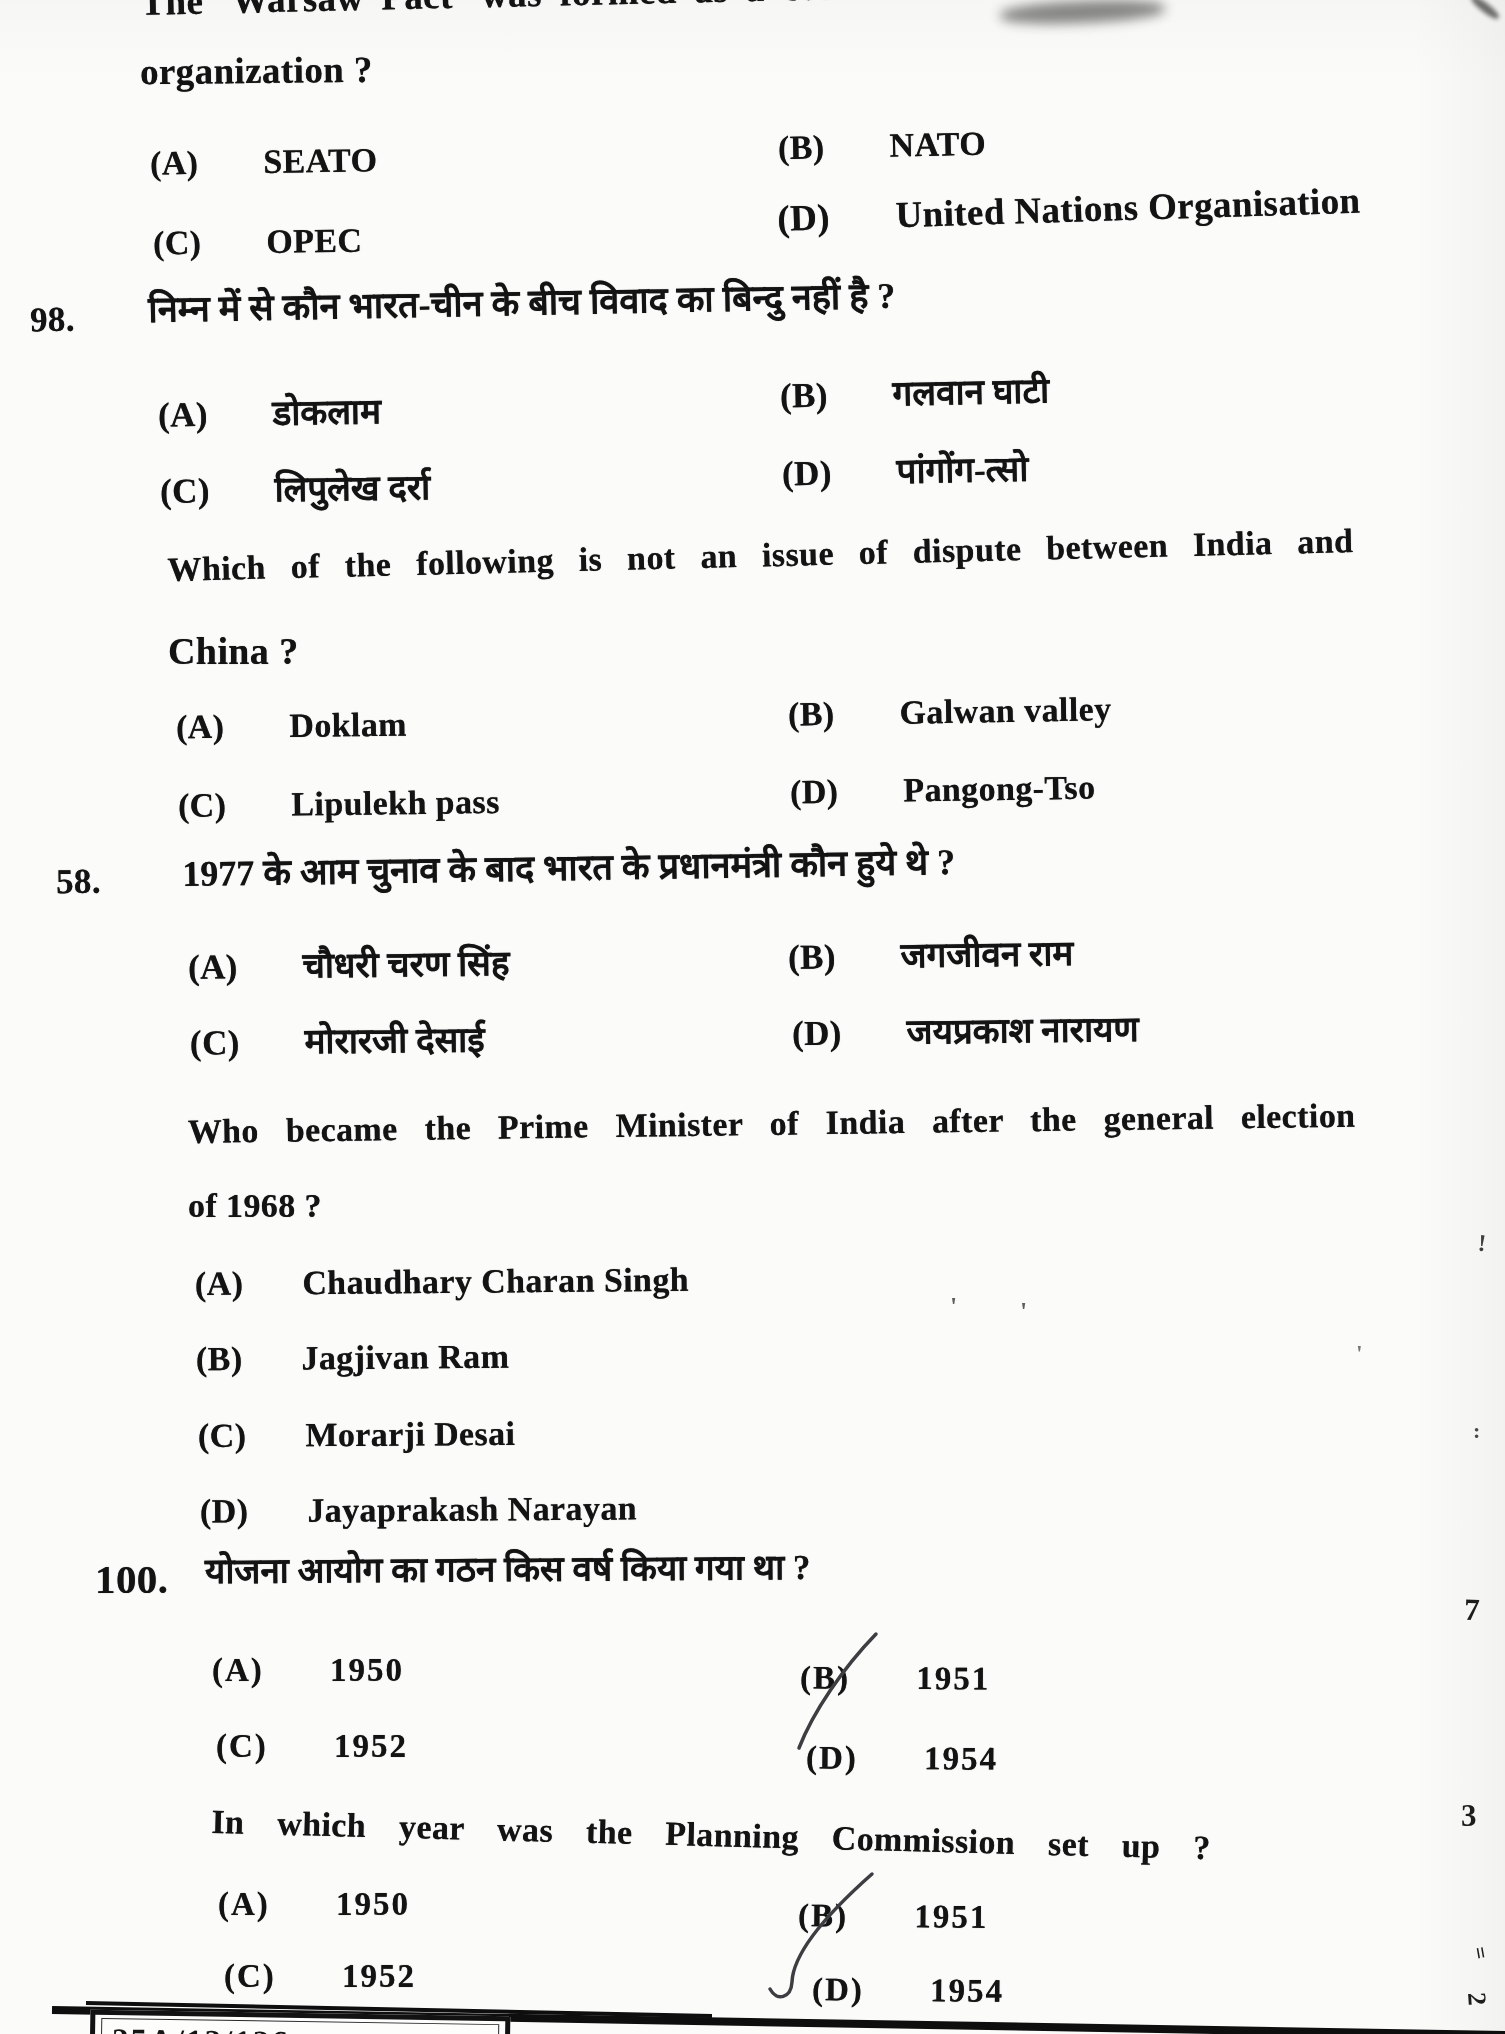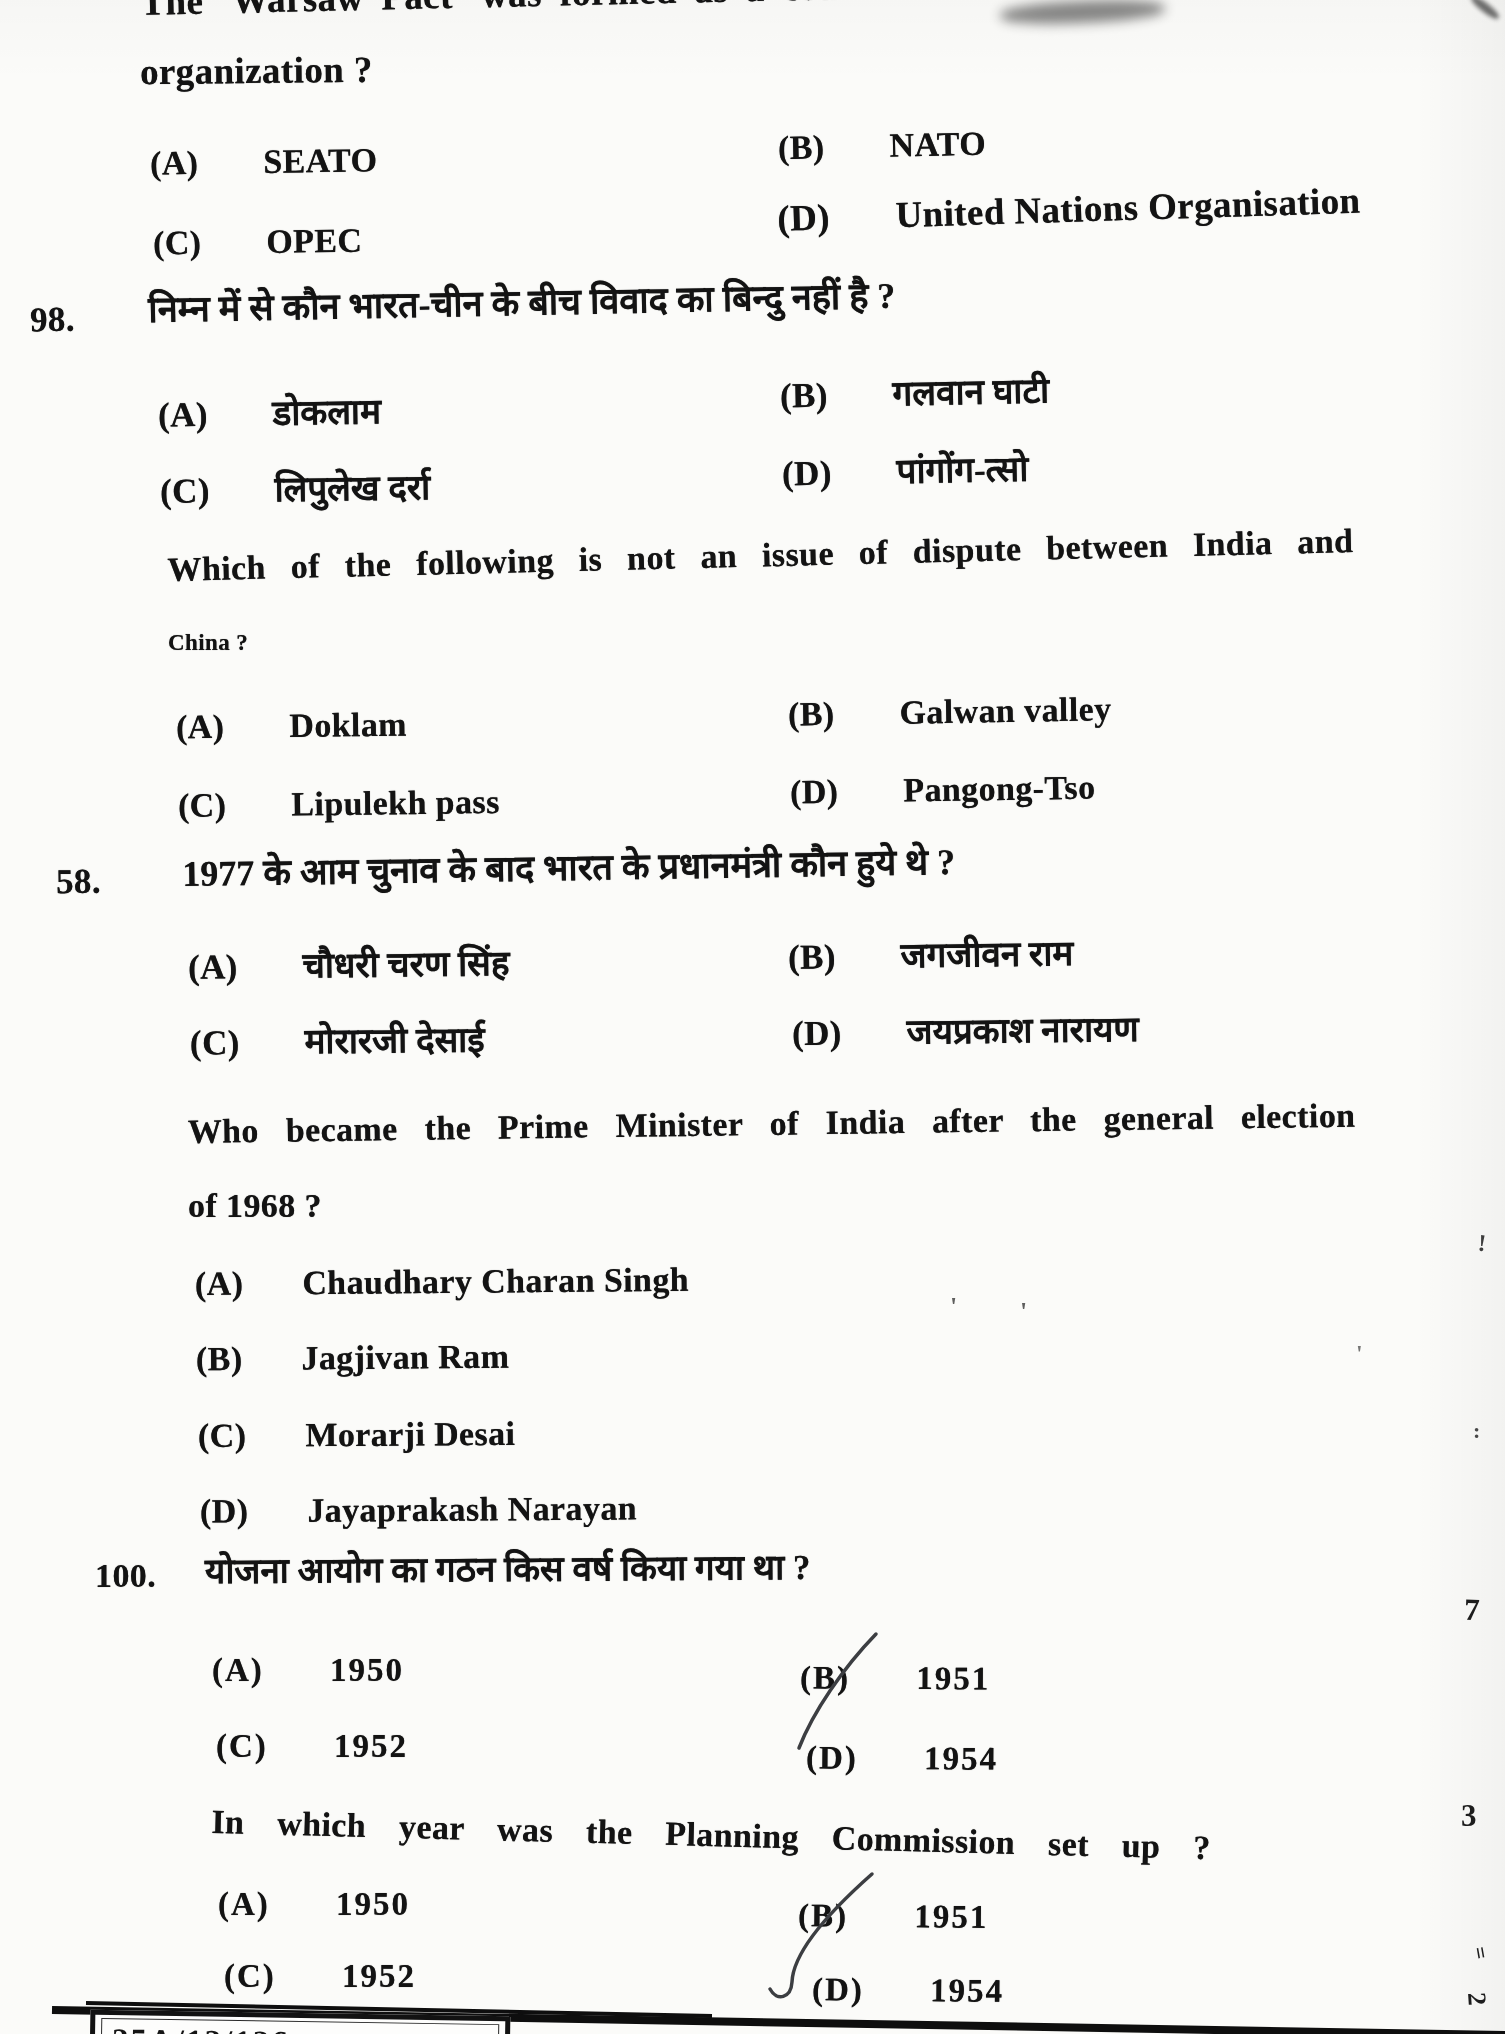--- a/index.html
+++ b/index.html
@@ -81,21 +81,21 @@
   <div class="t hi opt" style="left:160px;top:470px;font-size:35px;transform:rotate(-0.8deg);">
     <span class="lbl en">(C)</span>
     <span class="val">लिपुलेख दर्रा</span>
   </div>
   <div class="t hi opt" style="left:782px;top:452px;font-size:35px;transform:rotate(-1.1deg);">
     <span class="lbl en">(D)</span>
     <span class="val">पांगोंग-त्सो</span>
   </div>
 
   <div class="t en" style="left:168px;top:550px;font-size:34px;word-spacing:16px;transform:rotate(-1.4deg);transform-origin:left bottom;">Which of the following is not an issue of dispute between India and</div>
-  <div class="t en" style="left:168px;top:630px;font-size:23px;">China ?</div>
+  <div class="t en" style="left:168px;top:630px;font-size:38px;">China ?</div>
 
   <div class="t en opt" style="left:176px;top:706px;font-size:34px;transform:rotate(-0.7deg);">
     <span class="lbl">(A)</span>
     <span class="val">Doklam</span>
   </div>
   <div class="t en opt" style="left:788px;top:692px;font-size:34px;transform:rotate(-1deg);">
     <span class="lbl">(B)</span>
     <span class="val">Galwan valley</span>
   </div>
   <div class="t en opt" style="left:178px;top:784px;font-size:34px;transform:rotate(-0.7deg);">
@@ -140,21 +140,21 @@
   </div>
   <div class="t en optv" style="left:198px;top:1415px;font-size:34px;transform:rotate(-0.4deg);">
     <span class="lbl">(C)</span>
     <span class="val">Morarji Desai</span>
   </div>
   <div class="t en optv" style="left:200px;top:1490px;font-size:34px;transform:rotate(-0.4deg);">
     <span class="lbl">(D)</span>
     <span class="val">Jayaprakash Narayan</span>
   </div>
 
-  <div class="t en" style="left:95px;top:1556px;font-size:34px;">100.</div>
+  <div class="t en" style="left:95px;top:1556px;font-size:41px;">100.</div>
   <div class="t hi" style="left:205px;top:1550px;font-size:35px;transform:rotate(-0.4deg);">योजना आयोग का गठन किस वर्ष किया गया था ?</div>
 
   <div class="t en opt" style="left:212px;top:1652px;font-size:33px;letter-spacing:2px;">
     <span class="lbl">(A)</span>
     <span class="val">1950</span>
   </div>
   <div class="t en opt" style="left:800px;top:1660px;font-size:33px;letter-spacing:2px;transform:rotate(0.3deg);">
     <span class="lbl">(B)</span>
     <span class="val">1951</span>
   </div>

